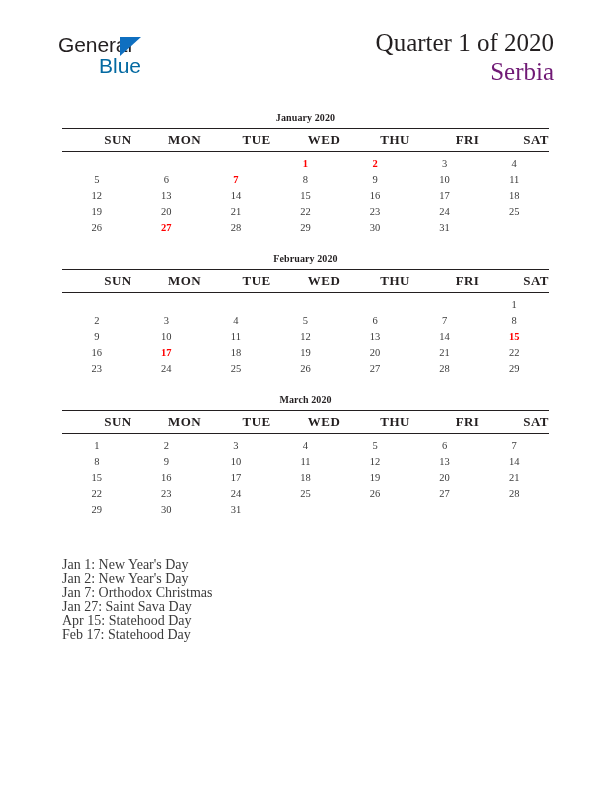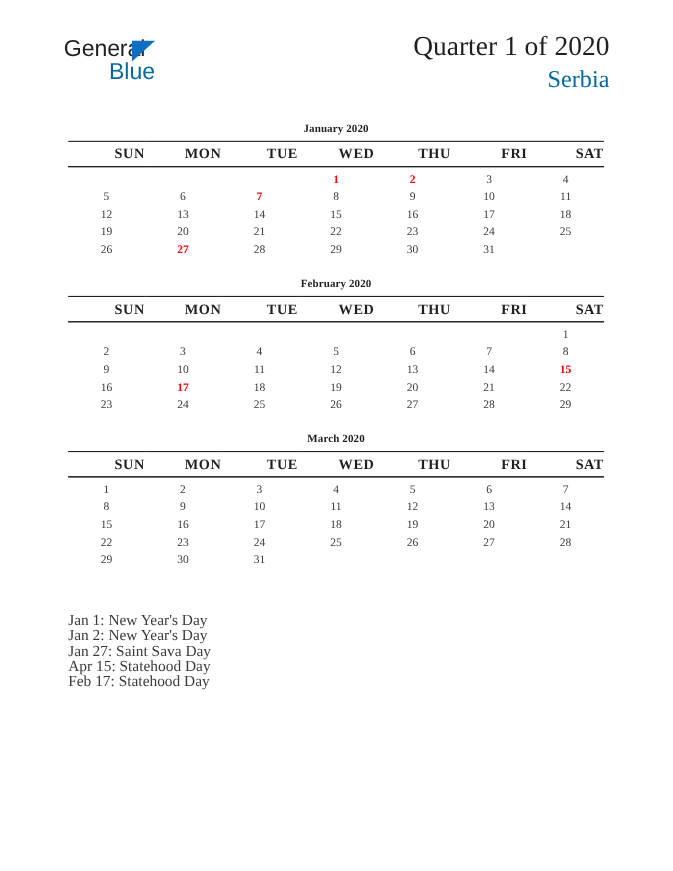--- a/index.html
+++ b/index.html
@@ -70,23 +70,23 @@
   .title-line-1 {
     font-family: "Liberation Serif", serif;
     font-size: 25px;
     font-weight: 400;
     color: #231f20;
     line-height: 29px;
     white-space: nowrap;
   }
   .title-line-2 {
     font-family: "Liberation Serif", serif;
-    font-size: 22px;
-    font-weight: 400;
-    color: #0369a1;
+    font-size: 25px;
+    font-weight: 400;
+    color: #701a75;
     line-height: 29px;
     white-space: nowrap;
   }
 
   
   .months {
     position: absolute;
     left: 62px;
     top: 112px;
     width: 487px;
@@ -360,16 +360,17 @@
             <td></td>
           </tr>
         </tbody>
       </table>
     </div>
   </div>
 
 <div class="holiday-list" id="holiday-list">
     <div class="holiday-item">Jan 1: New Year's Day</div>
     <div class="holiday-item">Jan 2: New Year's Day</div>
+    <div class="holiday-item">Jan 7: Orthodox Christmas</div>
     <div class="holiday-item">Jan 27: Saint Sava Day</div>
     <div class="holiday-item">Apr 15: Statehood Day</div>
     <div class="holiday-item">Feb 17: Statehood Day</div>
   </div>
 
 </body></html>

